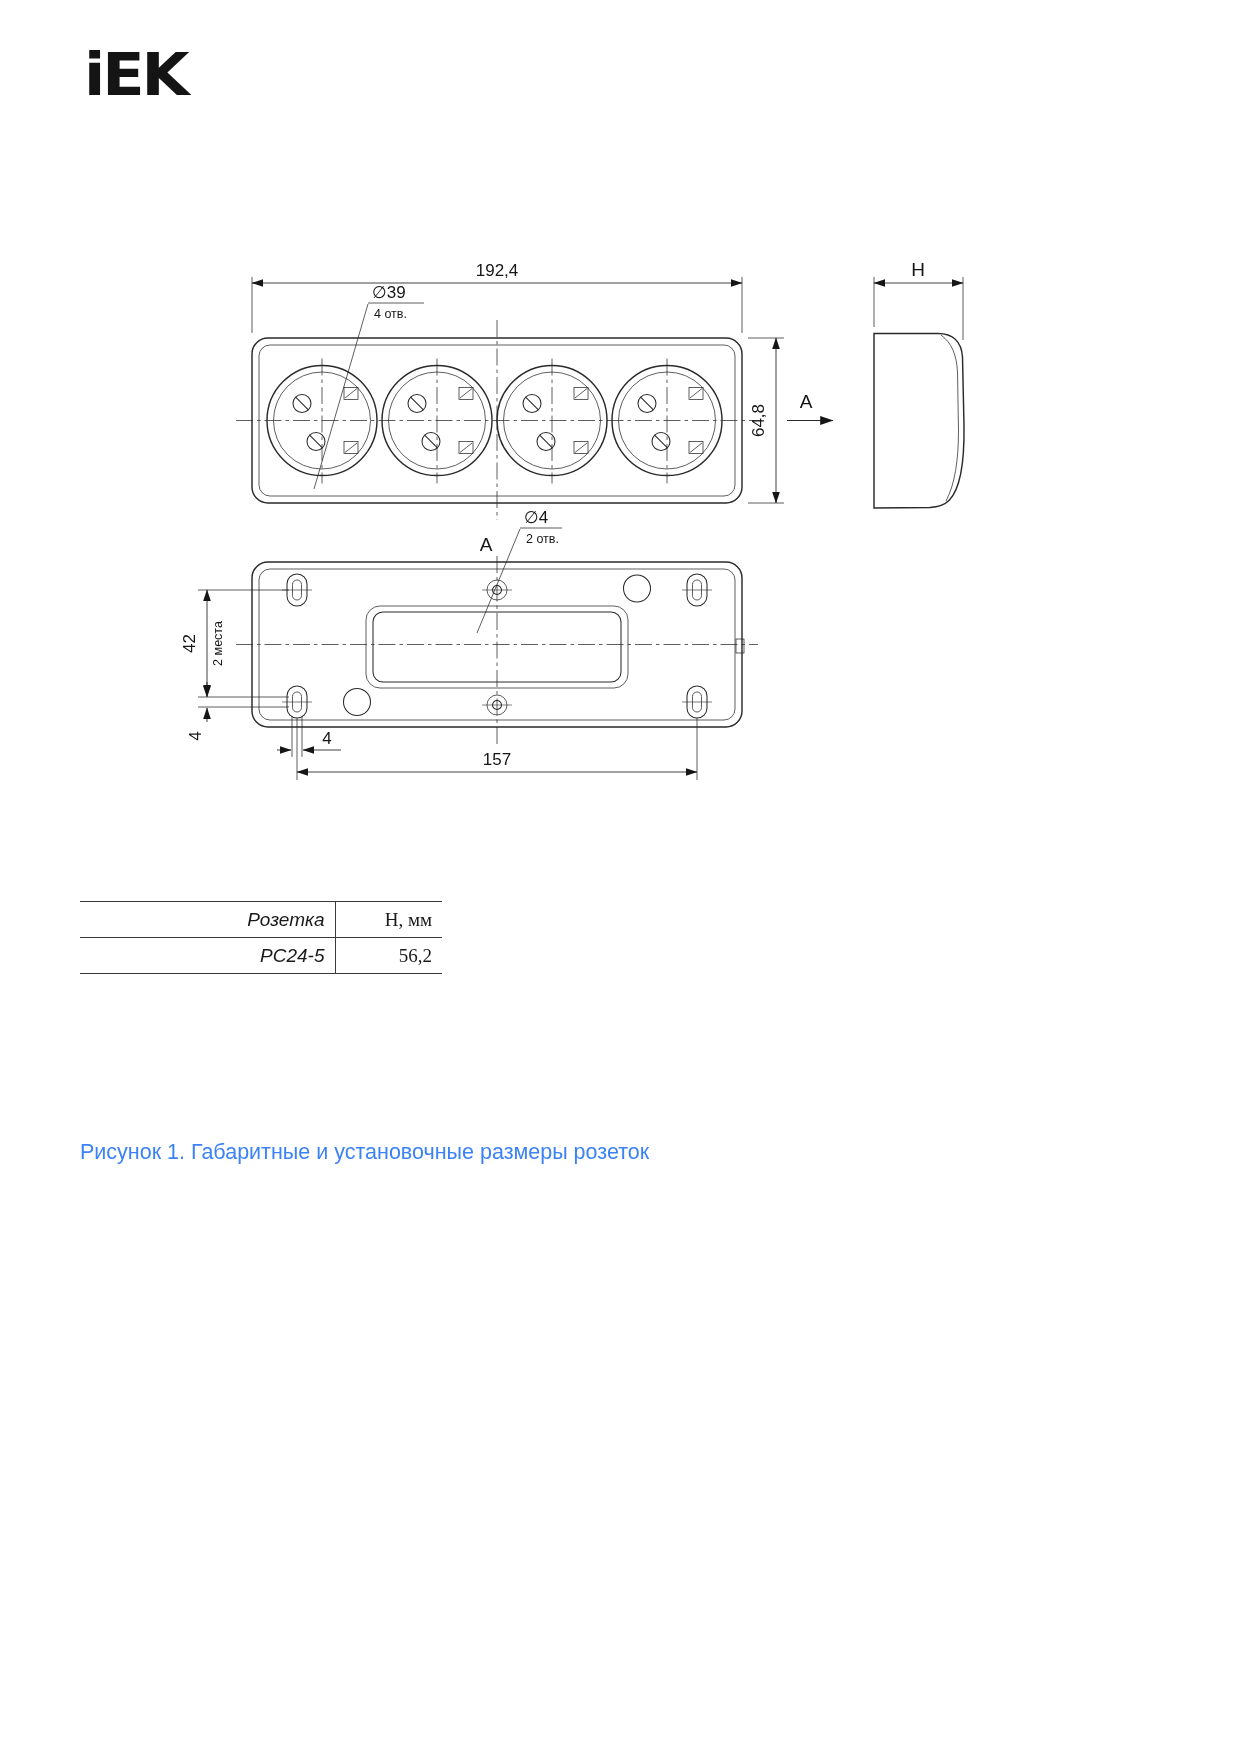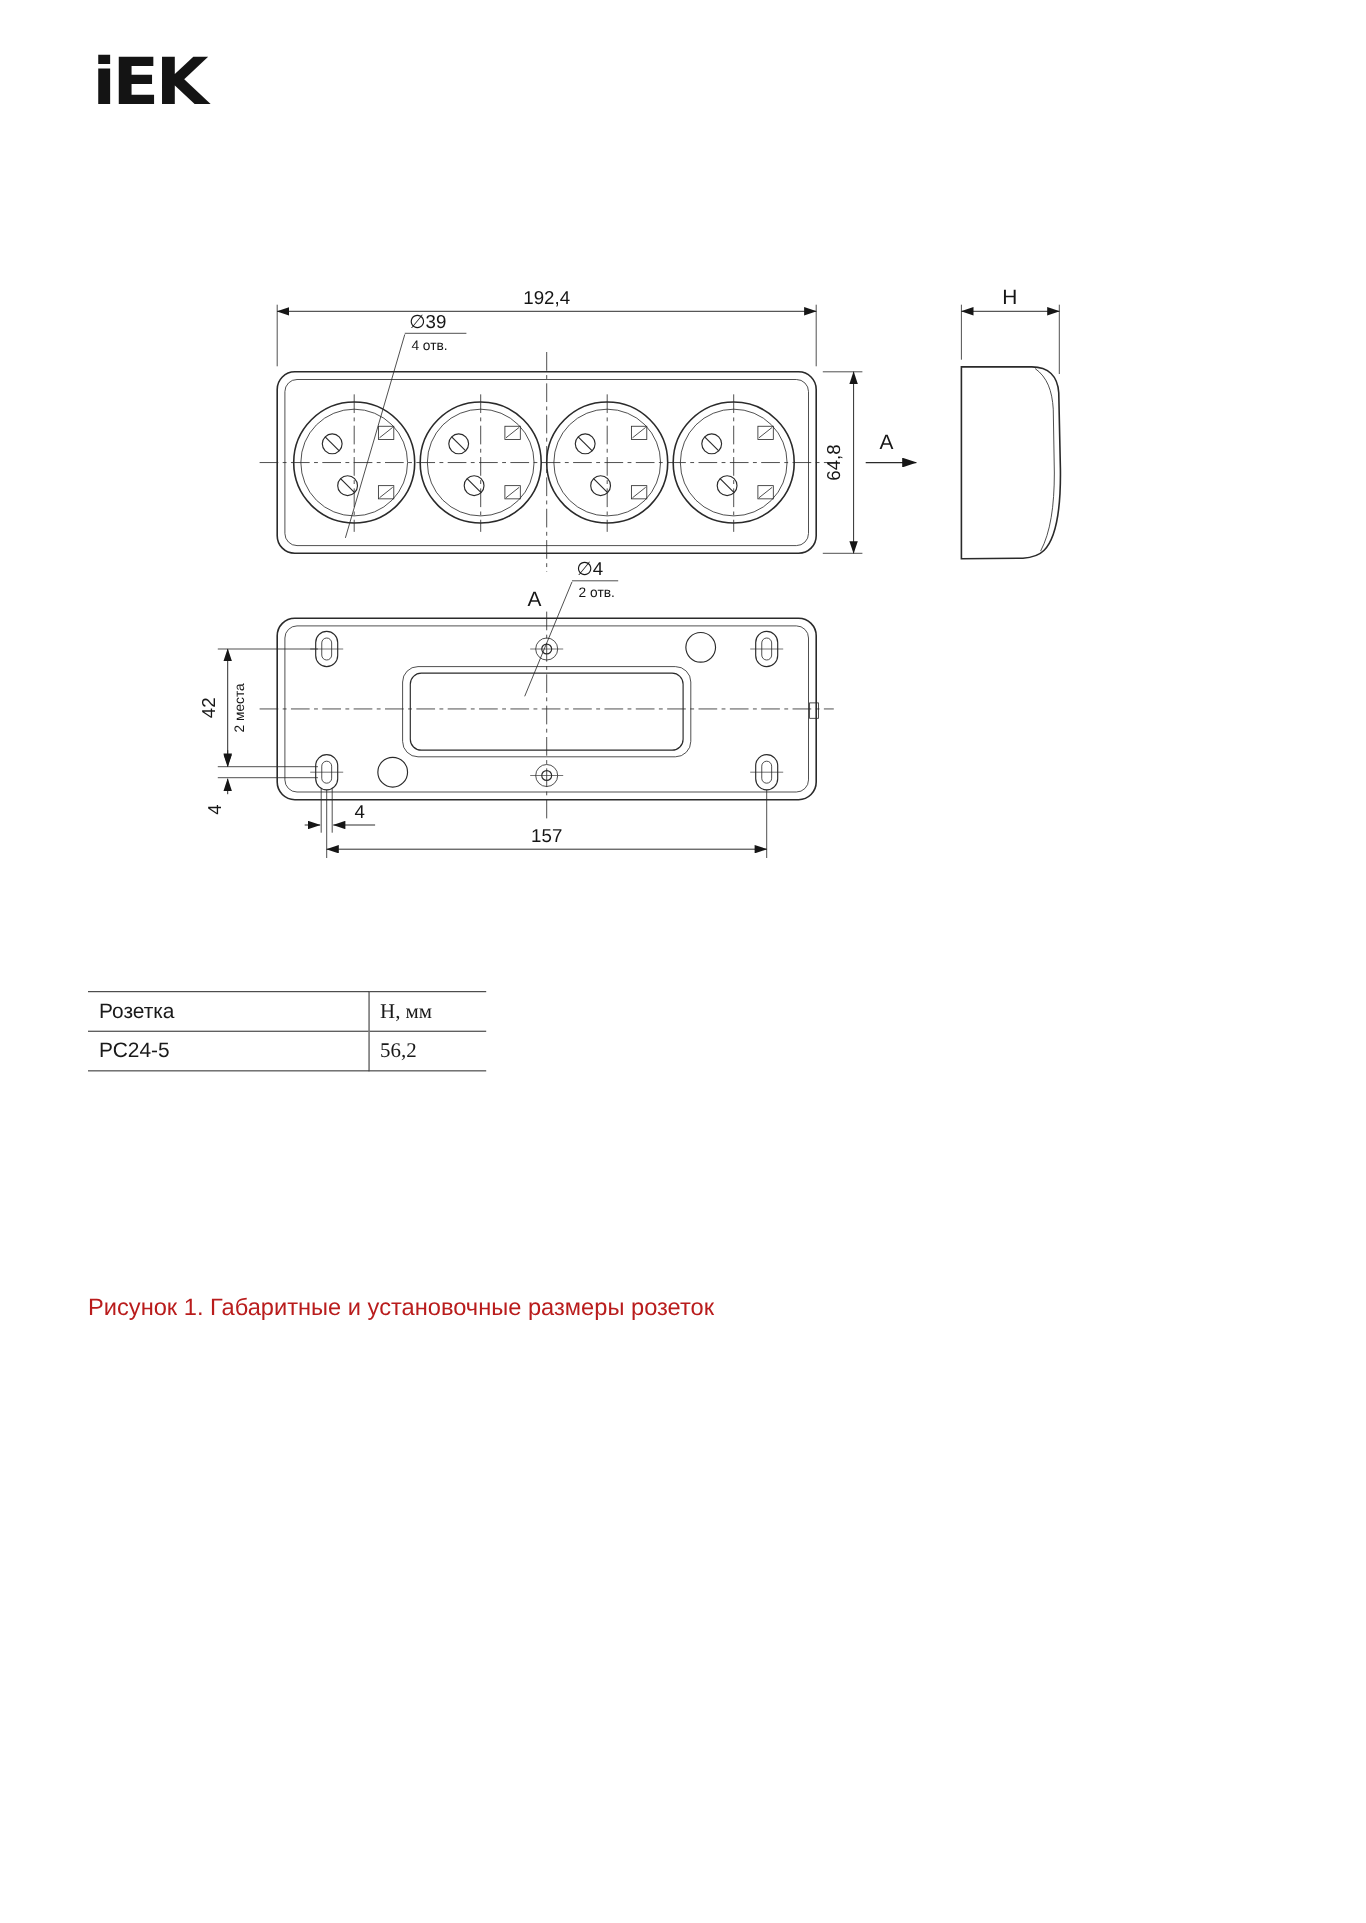--- a/index.html
+++ b/index.html
@@ -1,42 +1,42 @@
 <!DOCTYPE html>
 <html><head>
 <meta charset="utf-8">
 <style>
   * { margin:0; padding:0; box-sizing:border-box; }
   html,body { background:#ffffff; }
   body { width:1242px; height:1748px; position:relative;
          font-family:"Liberation Sans","DejaVu Sans",sans-serif; color:#1a1a1a; }
-  .page { position:absolute; inset:0; background:#fff; overflow:hidden; }
+  .page { position:absolute; inset:0; background:#fff; overflow:hidden;text-align:right; }
 
   .logo { position:absolute; left:84px; top:38px; font-size:62px; font-weight:bold;
           letter-spacing:-3px; font-family:"DejaVu Sans",sans-serif; color:#141414;
           transform:scaleY(.95); }
 
   svg.drawing { position:absolute; left:0; top:0; }
   svg.drawing * { fill:none; stroke:#2a2a2a; stroke-linecap:butt; }
   svg.drawing text { fill:#161616; stroke:none; font-family:"Liberation Sans","DejaVu Sans",sans-serif; }
   .arrowhead { fill:#161616 !important; stroke:none !important; }
   .s14 { stroke-width:1.45; } .s11 { stroke-width:1.05; } .s08 { stroke-width:.75; }
   .dim { stroke-width:.9; } .ext { stroke-width:.75; }
   .cl  { stroke-width:.75; stroke-dasharray:17 4 3.5 4; }
   .tick{ stroke-width:.6; }
   .t17 { font-size:17px; } .t12 { font-size:12.5px; } .t19 { font-size:19px; }
 
   .spec-table { position:absolute; left:80px; top:901px; border-collapse:collapse; }
   .spec-table td { border-top:1.2px solid #3a3a3a; height:36px; font-size:19px;
                    padding:0 10px; vertical-align:middle; color:#1a1a1a; }
   .spec-table tr:last-child td { border-bottom:1.2px solid #3a3a3a; }
-  .spec-table .c1 { width:255px; border-right:1.2px solid #3a3a3a; }
+  .spec-table .c1 { width:255px; border-right:1.2px solid #3a3a3a;font-style:italic; }
   .spec-table .c2 { width:107px;font-family:Liberation Serif, serif; }
 
-  .caption { position:absolute; left:80px; top:1176px; font-size:21.5px; color:#b91c1c; }
+  .caption { position:absolute; left:80px; top:1140px; font-size:21.5px; color:#3b82f6; }
 </style>
 </head>
 <body>
 
 <div class="page">
 
   <div class="logo">iEK</div>
 
   <svg class="drawing" width="1242" height="860" viewBox="0 0 1242 860">
     <defs>

